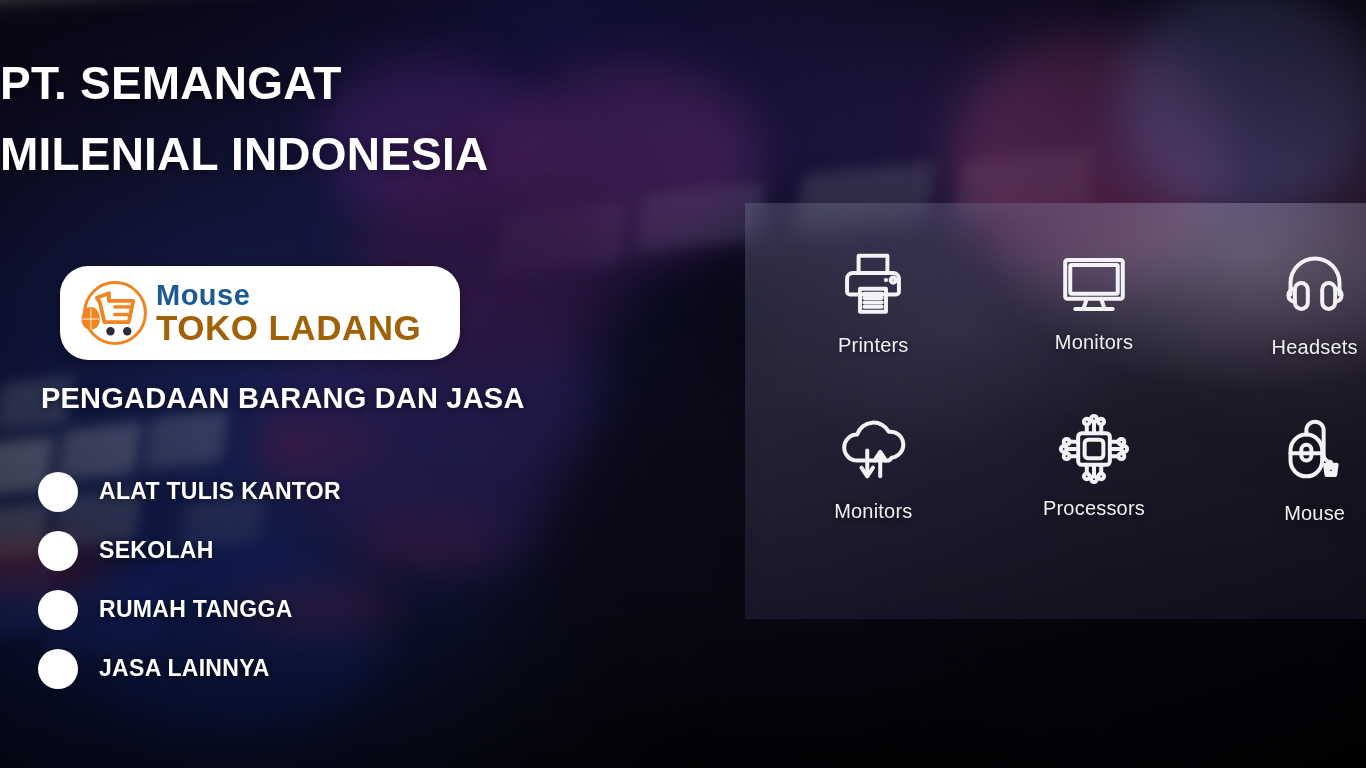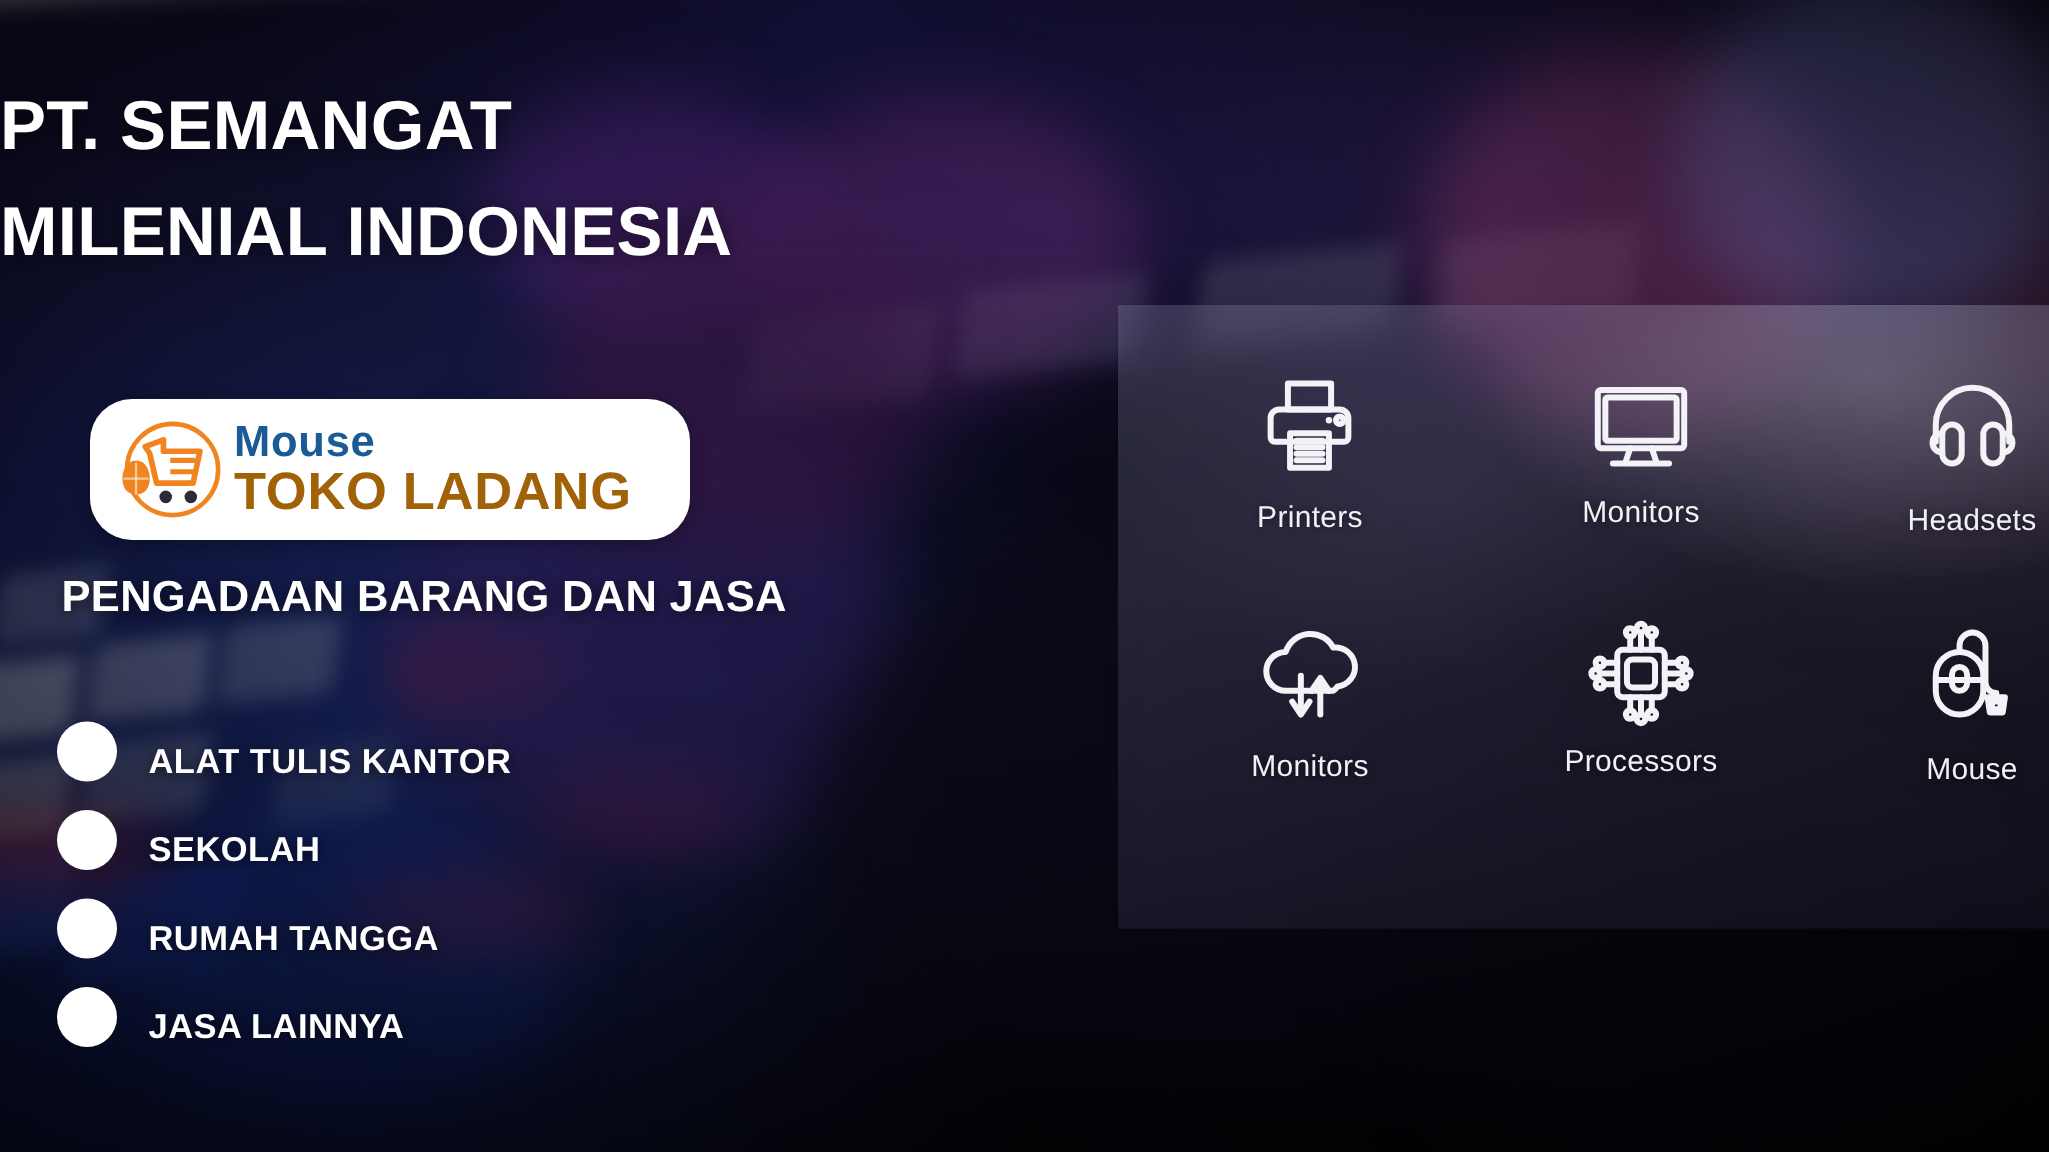--- a/index.html
+++ b/index.html
@@ -132,21 +132,21 @@
   }
 
   
   .bullet-list {
     position: absolute;
     left: 38px; top: 462px;
     list-style: none;
   }
   .bullet-item {
     display: flex;
-    align-items: flex-end;
+    align-items: center;
     height: 59px;
   }
   .bullet-dot {
     width: 40px; height: 40px;
     flex: 0 0 40px;
     background: #ffffff;
     border-radius: 50%;
   }
   .bullet-label {
     margin-left: 21px;

